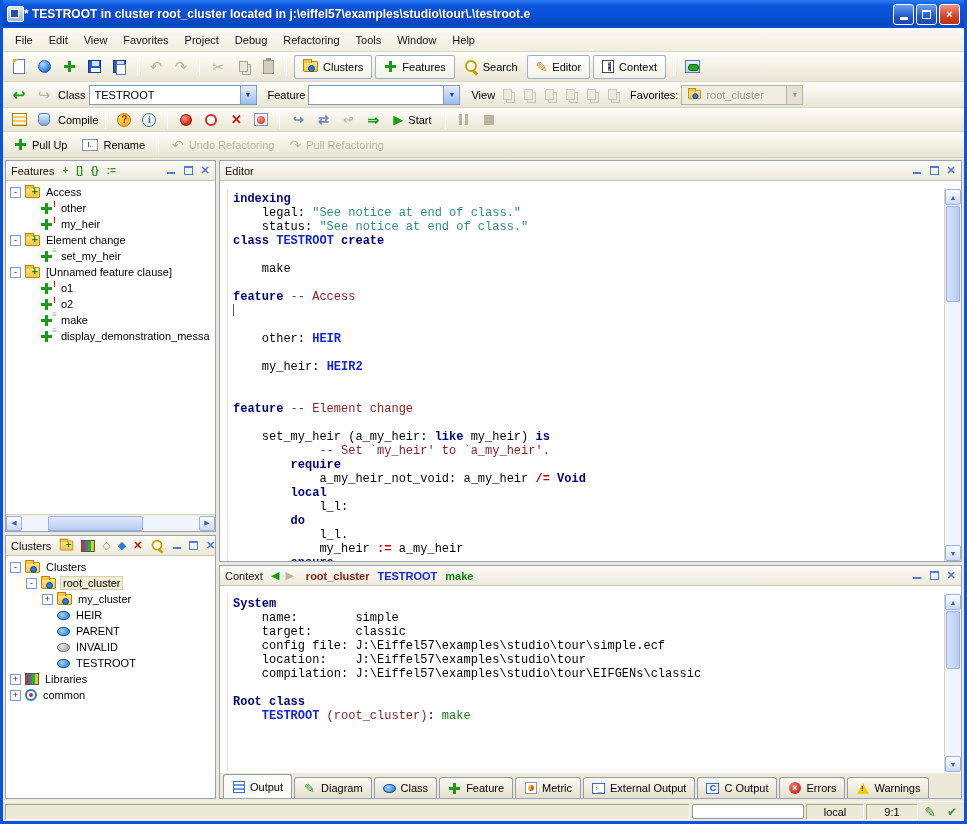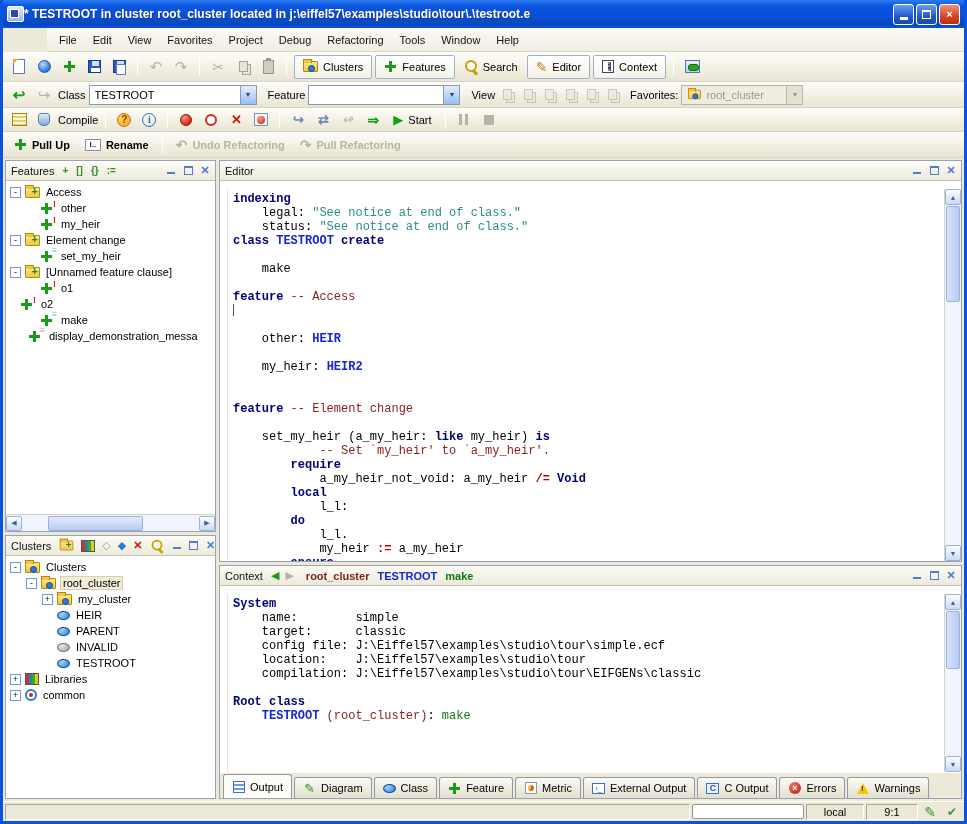--- a/index.html
+++ b/index.html
@@ -14,29 +14,29 @@
   .app-icon::after{content:"";position:absolute;left:2px;top:2px;width:7px;height:7px;background:#27519e;border:1px solid #fff;}
   .title-text{color:#fff;font-weight:bold;font-size:12px;text-shadow:1px 1px 1px #1a3a88;white-space:nowrap;overflow:hidden;flex:1;}
   .wbtns{display:flex;gap:2px;}
   .wbtn{width:21px;height:21px;border:1px solid #fff;border-radius:3px;background:linear-gradient(#68a0f8,#2358c8 60%,#1b48ae);
     display:flex;align-items:center;justify-content:center;color:#fff;font-size:11px;font-weight:bold;}
   .wbtn .gmin{width:8px;height:3px;background:#fff;margin-top:8px;}
   .wbtn .gmax{width:9px;height:9px;border:1px solid #fff;border-top:2px solid #fff;}
   .wbtn-close{background:linear-gradient(#f09080,#d44424 60%,#b83010);}
 
   
-  .menubar{height:24px;flex:0 0 24px;display:flex;align-items:center;padding:0 4px;background:linear-gradient(#fbfaf4,#f0eee0);border-bottom:1px solid #d9d5c4;margin-left:44px;}
+  .menubar{height:24px;flex:0 0 24px;display:flex;align-items:center;padding:0 4px;background:linear-gradient(#fbfaf4,#f0eee0);border-bottom:1px solid #d9d5c4;}
   .menu-item{padding:3px 8px;color:#111;}
 
   
   .toolbar{display:flex;align-items:center;padding:0 5px;gap:3px;background:linear-gradient(#fefdf9,#f2efe2 60%,#e9e5d5);border-bottom:1px solid #d9d5c4;}
   .tb1{height:30px;flex:0 0 30px;}
   .tb2{height:26px;flex:0 0 26px;}
   .tb3{height:24px;flex:0 0 24px;}
-  .tb4{height:26px;flex:0 0 26px;font-weight:bold;}
+  .tb4{height:26px;flex:0 0 26px;}
   .sep{width:1px;height:18px;background:#cdc9b8;border-right:1px solid #fff;margin:0 4px;}
   .ticon{width:22px;height:22px;display:flex;align-items:center;justify-content:center;flex:0 0 auto;}
   .ticon16{width:18px;height:18px;display:flex;align-items:center;justify-content:center;}
   .dis{color:#b9b4a2;}
   .tbtn{display:flex;align-items:center;gap:5px;padding:2px 8px;height:24px;border:1px solid #9db0cc;border-radius:2px;background:linear-gradient(#fff,#f4f2e8);}
   .tflat{display:flex;align-items:center;gap:5px;padding:2px 6px;height:24px;}
   .tlabel{white-space:nowrap;}
 
   
   .i-page{width:12px;height:15px;background:#fff;border:1px solid #5a79c0;position:relative;}
@@ -417,31 +417,31 @@
             <div class="tree-row" style="padding-left: 4px;">
               <span class="exp">-</span>
               <span class="folder folder-plus"></span>
               <span class="tlbl">[Unnamed feature clause]</span>
             </div>
             <div class="tree-row" style="padding-left: 20px;">
               <span class="spacer"></span>
               <span class="feat-ic attr"></span>
               <span class="tlbl">o1</span>
             </div>
-            <div class="tree-row" style=" text-align: center;">
+            <div class="tree-row" style="padding-left: 20px; text-align: center;">
               <span class="spacer"></span>
               <span class="feat-ic attr"></span>
               <span class="tlbl">o2</span>
             </div>
             <div class="tree-row" style="padding-left: 20px;">
               <span class="spacer"></span>
               <span class="feat-ic routine"></span>
               <span class="tlbl">make</span>
             </div>
-            <div class="tree-row" style="padding-left: 8px; align-items: center;">
+            <div class="tree-row" style="padding-left: 20px; align-items: center;">
               <span class="spacer"></span>
               <span class="feat-ic routine"></span>
               <span class="tlbl">display_demonstration_messa</span>
             </div>
           </div>
         <div class="hscroll">
           <span class="sb-btn sb-btn-h">◀</span>
           <span class="sb-track">
               <span class="sb-thumb-h"></span>
             </span>

